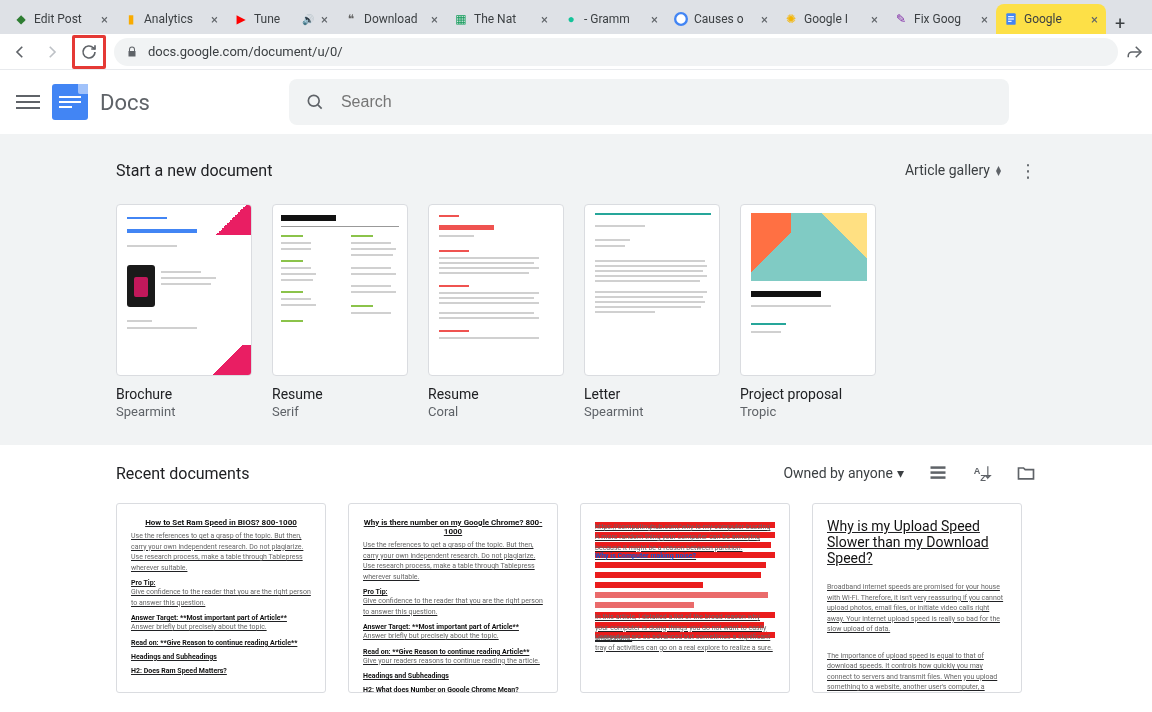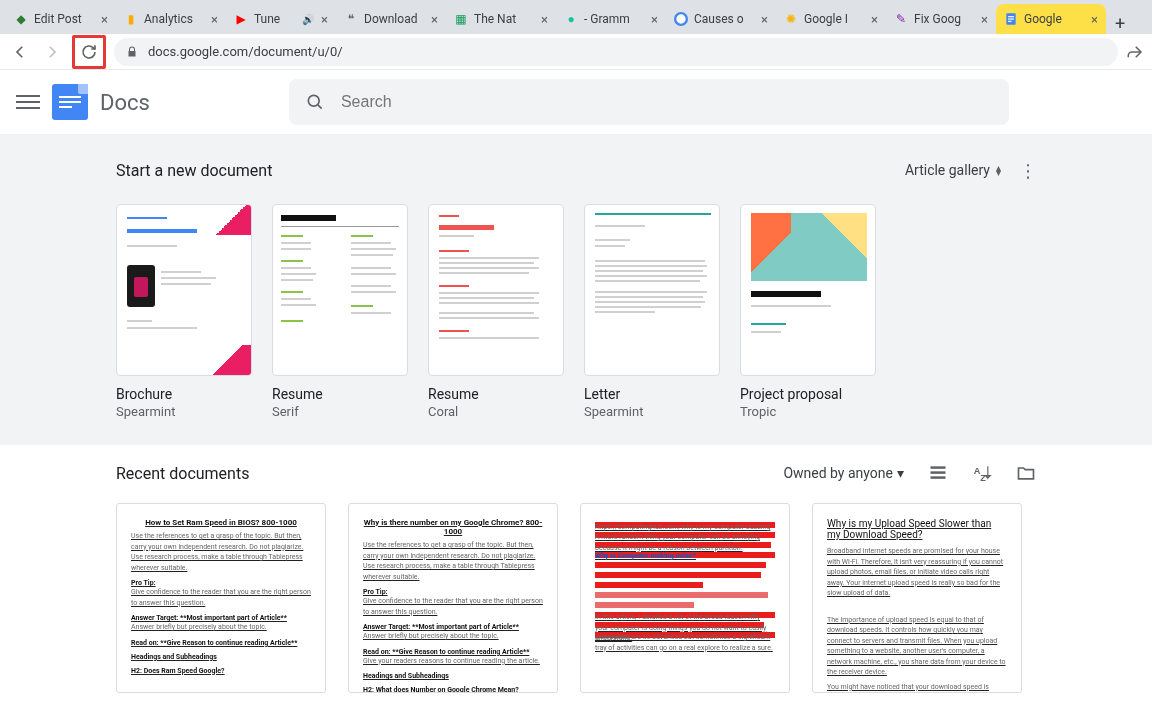--- a/index.html
+++ b/index.html
@@ -373,21 +373,21 @@
       <div class="recent-card">
         <div class="recent-thumb">
           <div class="pt-title">How to Set Ram Speed in BIOS? 800-1000</div>
           <div class="ptext">Use the references to get a grasp of the topic. But then, carry your own independent research. Do not plagiarize. Use research process, make a table through Tablepress wherever suitable.</div>
           <div class="pt-sub">Pro Tip:</div>
           <div class="ptext">Give confidence to the reader that you are the right person to answer this question.</div>
           <div class="pt-sub">Answer Target: **Most important part of Article**</div>
           <div class="ptext">Answer briefly but precisely about the topic.</div>
           <div class="pt-sub">Read on: **Give Reason to continue reading Article**</div>
           <div class="pt-sub">Headings and Subheadings</div>
-          <div class="pt-sub">H2: Does Ram Speed Google?</div>
+          <div class="pt-sub">H2: Does Ram Speed Matters?</div>
 
         </div>
       </div>
 
       <div class="recent-card">
         <div class="recent-thumb">
           <div class="pt-title">Why is there number on my Google Chrome? 800-1000</div>
           <div class="ptext">Use the references to get a grasp of the topic. But then, carry your own independent research. Do not plagiarize. Use research process, make a table through Tablepress wherever suitable.</div>
           <div class="pt-sub">Pro Tip:</div>
           <div class="ptext">Give confidence to the reader that you are the right person to answer this question.</div>
@@ -413,21 +413,21 @@
           <div style="width:96%;background:#ea6b6b"></div>
           <div style="width:55%;background:#ea6b6b"></div>
           <div class="ptext">In this article, I detailed a list of the broad reason why your computer is doing things you do not want to easily understand.</div>
           <div style="width:94%"></div>
           <div class="ptext">Computers are so advanced but sometimes a significant tray of activities can go on a real explore to realize a sure.</div>
         </div>
       </div>
 
       <div class="recent-card">
         <div class="recent-thumb">
-          <div style="font-size:10px;font-weight:400;color:#111;margin-bottom:6px">Why is my Upload Speed Slower than my Download Speed?</div>
+          <div style="font-size:14px;font-weight:400;color:#111;margin-bottom:16px">Why is my Upload Speed Slower than my Download Speed?</div>
           <div class="ptext">Broadband internet speeds are promised for your house with Wi-Fi. Therefore, it isn't very reassuring if you cannot upload photos, email files, or initiate video calls right away. Your internet upload speed is really so bad for the slow upload of data.</div>
           <div class="ptext" style="margin-top:16px">The importance of upload speed is equal to that of download speeds. It controls how quickly you may connect to servers and transmit files. When you upload something to a website, another user's computer, a network machine, etc., you share data from your device to the receiver device.</div>
           <div class="ptext" style="margin-top:4px">You might have noticed that your download speed is working fine, but your upload speed is awful.</div>
           <div class="ptext" style="margin-top:4px">To resolve this issue, you must first understand upload speeds and how they affect internet speed. Most importantly, how can you resolve this problem at home?</div>
 
         </div>
       </div>
     </div>
   </div>
 </div>

